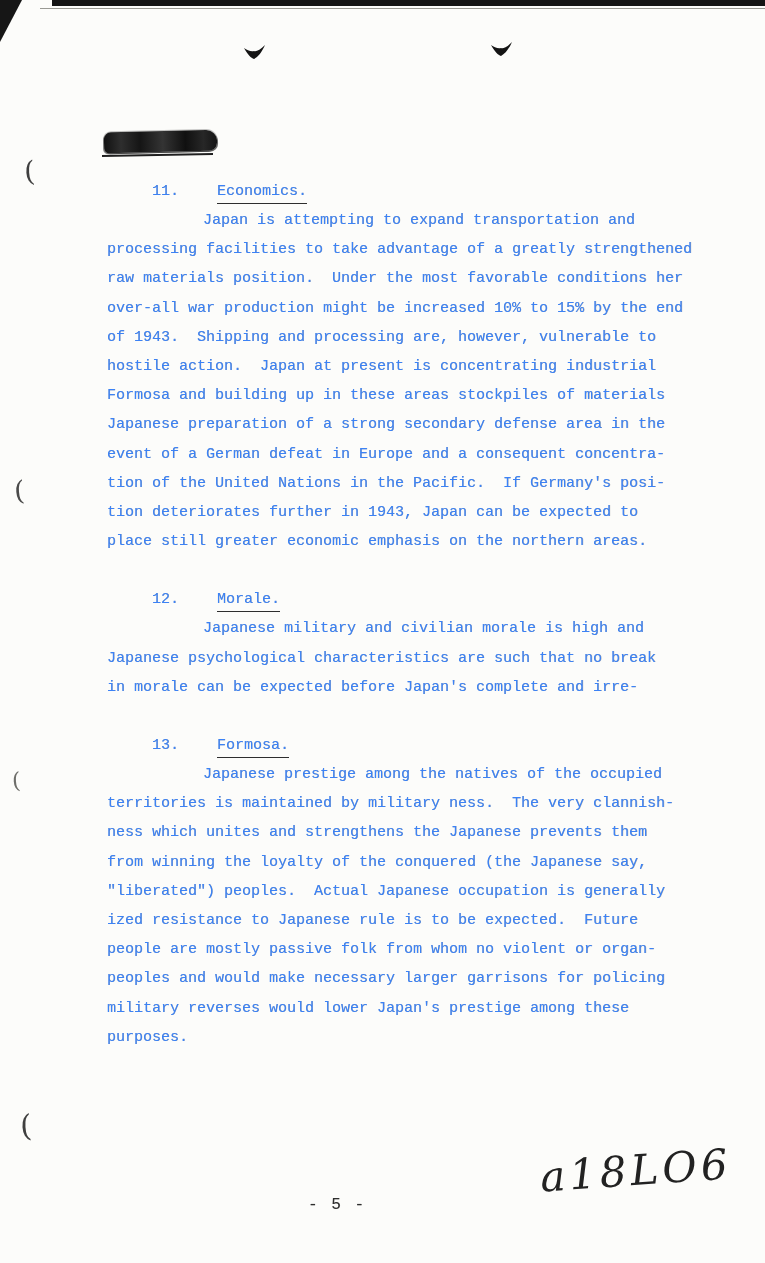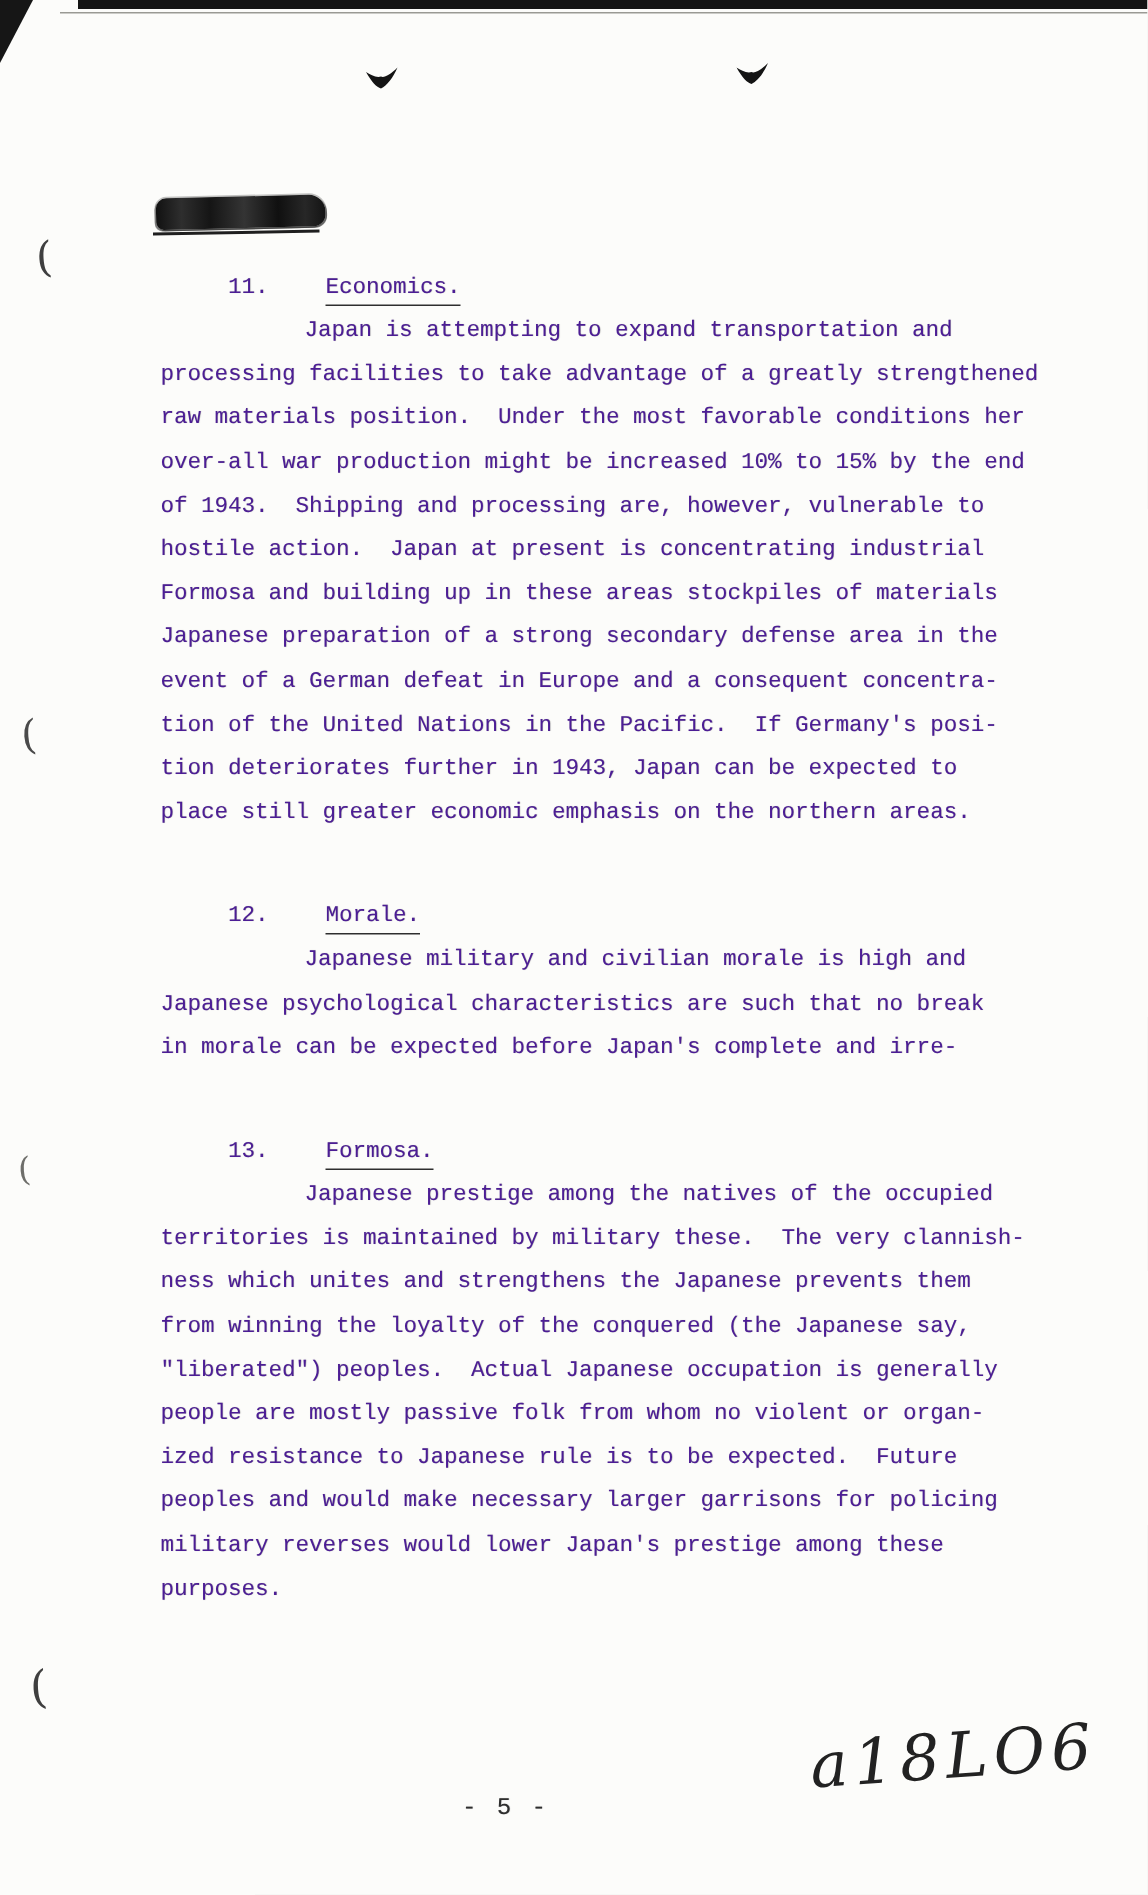--- a/index.html
+++ b/index.html
@@ -38,25 +38,25 @@
   .margin-mark { position:absolute; font-family:"DejaVu Serif", serif; color:#3f3f3f;
     font-weight:300; transform:rotate(-4deg); }
   .mm-1 { left:24px; top:155px; font-size:28px; }
   .mm-2 { left:14px; top:475px; font-size:27px; color:#4a4a4a; }
   .mm-3 { left:12px; top:768px; font-size:22px; color:#6e6e6a; }
   .mm-4 { left:20px; top:1108px; font-size:30px; }
 
   
   .doc-body {
     position:absolute; left:107px; top:177px; width:605px;
-    color:#4c1d95;
+    color:#3b82f6;
     font-size:15px; line-height:29.2px;
     text-shadow:0.3px 0.3px 0.5px rgba(70,70,70,.45);
   }
-  .doc-section + .doc-section { margin-top:40px; }
+  .doc-section + .doc-section { margin-top:29px; }
   .sec-heading { height:29px; padding-left:45px; white-space:pre; }
   .sec-num { display:inline-block; width:65px; }
   .sec-title { display:inline-block; border-bottom:1.5px solid #2e2e2e; line-height:22px; }
   .doc-line { white-space:pre; }
   .doc-line.indent { text-indent:96px; }
 
   
   .page-number {
     position:absolute; left:308px; top:1196px;
     font-size:16px; letter-spacing:2px; color:#2e2e2e;
@@ -129,26 +129,26 @@
       </section>
       <section class="doc-section">
         <div class="sec-heading"><span class="sec-num">12.</span><span class="sec-title">Morale.</span></div>
         <div class="doc-line indent">Japanese military and civilian morale is high and</div>
         <div class="doc-line">Japanese psychological characteristics are such that no break</div>
         <div class="doc-line">in morale can be expected before Japan's complete and irre-</div>
       </section>
       <section class="doc-section">
         <div class="sec-heading"><span class="sec-num">13.</span><span class="sec-title">Formosa.</span></div>
         <div class="doc-line indent">Japanese prestige among the natives of the occupied</div>
-        <div class="doc-line">territories is maintained by military these.  The very clannish-</div>
+        <div class="doc-line">territories is maintained by military ness.  The very clannish-</div>
         <div class="doc-line">ness which unites and strengthens the Japanese prevents them</div>
         <div class="doc-line">from winning the loyalty of the conquered (the Japanese say,</div>
         <div class="doc-line">"liberated") peoples.  Actual Japanese occupation is generally</div>
+        <div class="doc-line">ized resistance to Japanese rule is to be expected.  Future</div>
         <div class="doc-line">people are mostly passive folk from whom no violent or organ-</div>
-        <div class="doc-line">ized resistance to Japanese rule is to be expected.  Future</div>
         <div class="doc-line">peoples and would make necessary larger garrisons for policing</div>
         <div class="doc-line">military reverses would lower Japan's prestige among these</div>
         <div class="doc-line">purposes.</div>
       </section>
     </div>
 
   <div class="handwriting">a18LO6</div>
 
   <div class="page-number">- 5 -</div>
 

